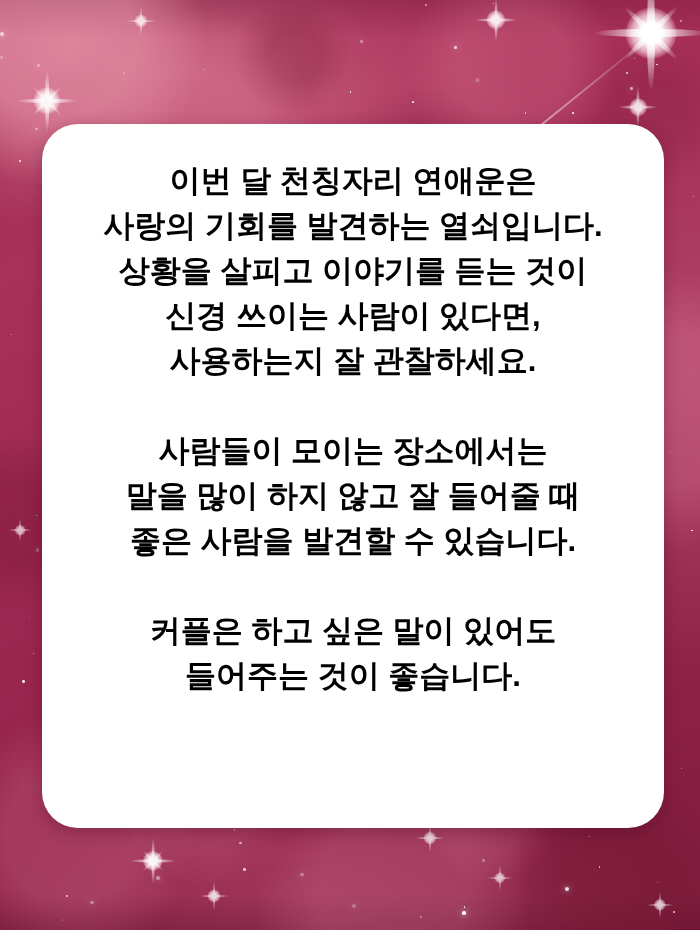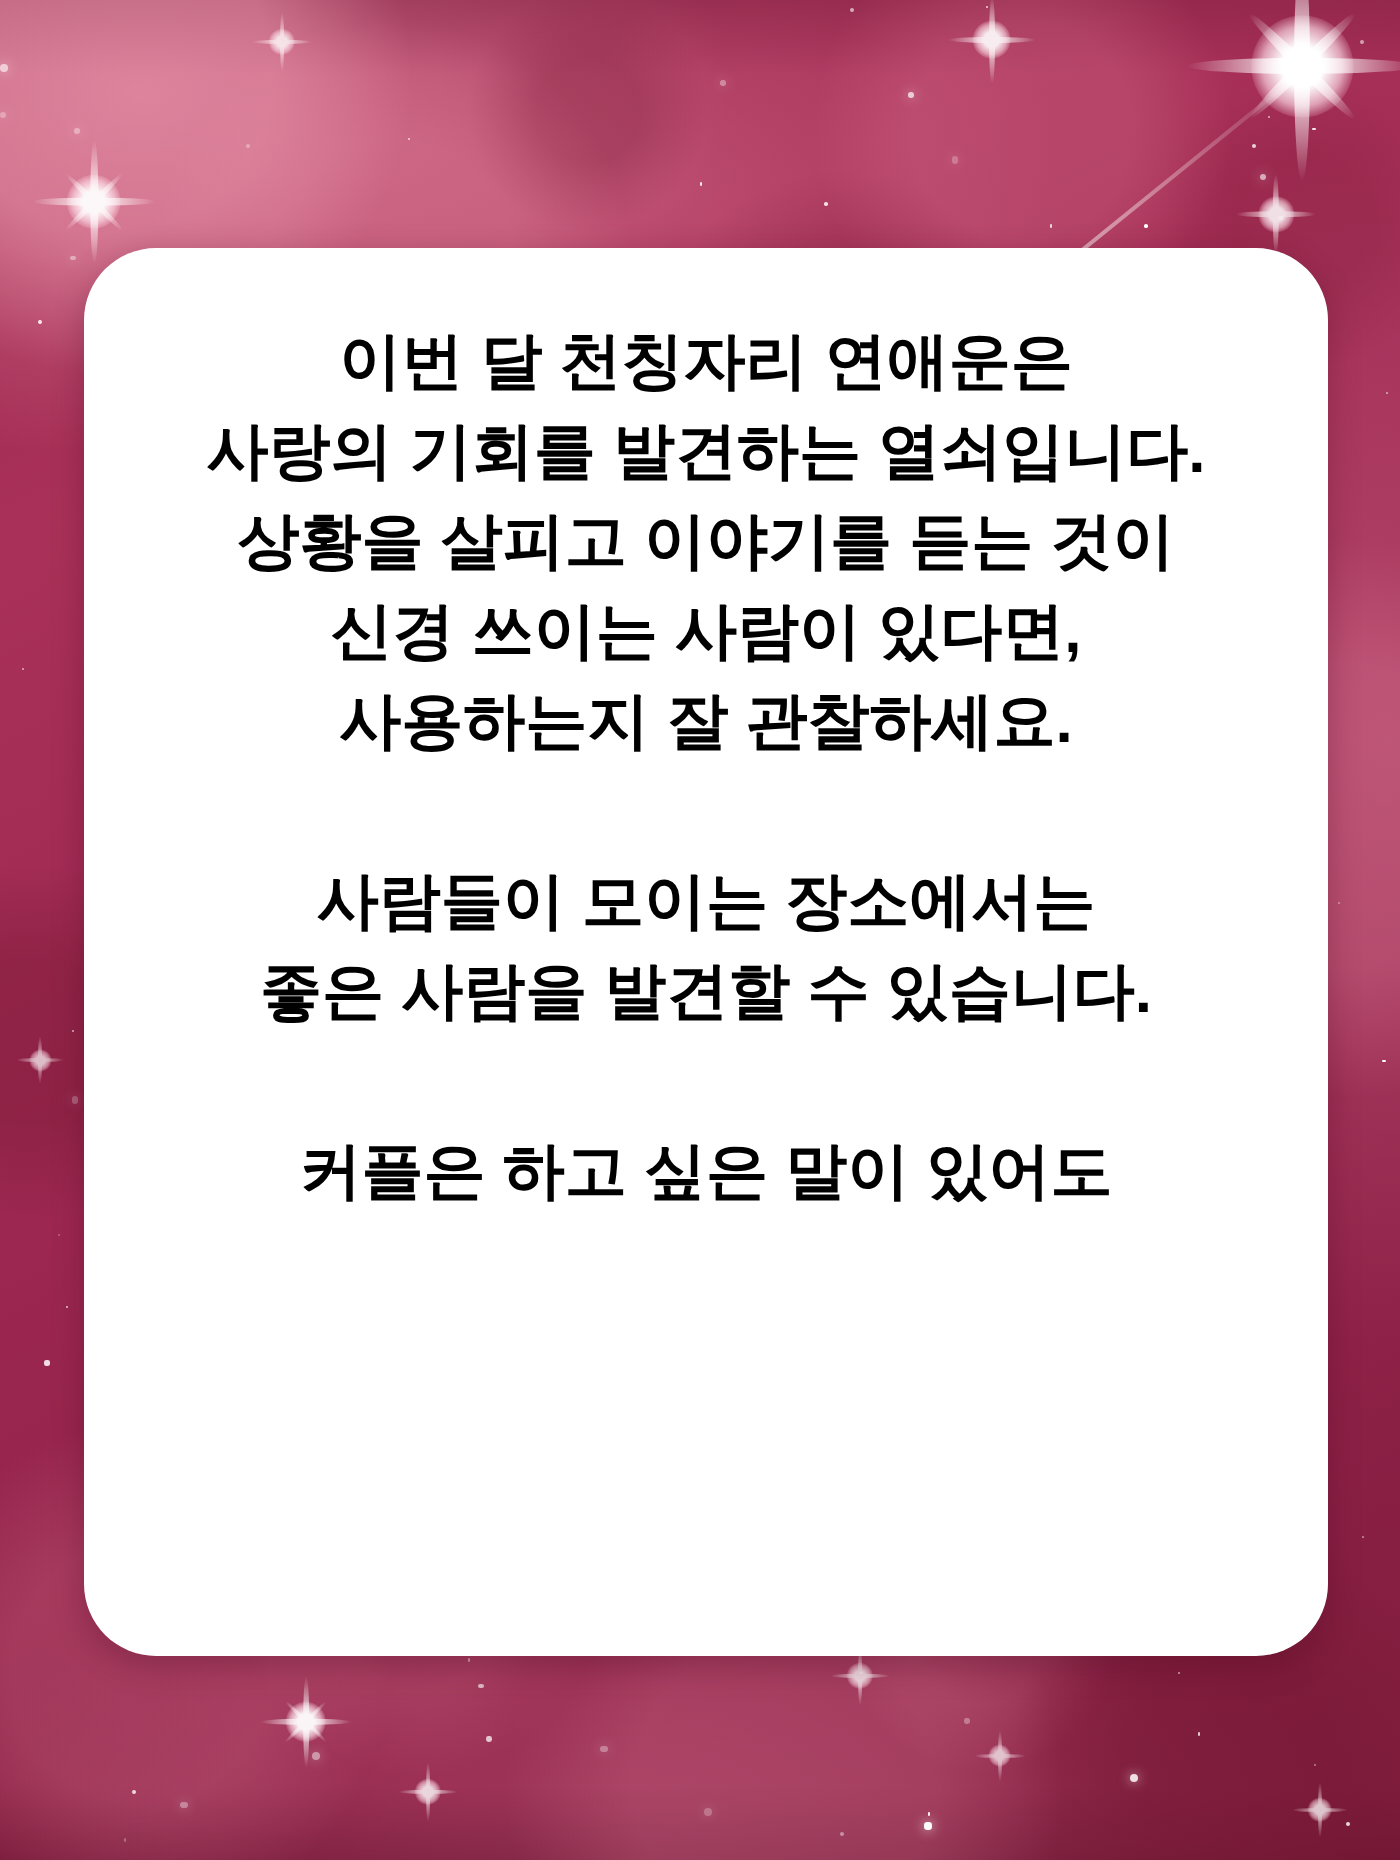--- a/index.html
+++ b/index.html
@@ -325,20 +325,22 @@
     <div class="card-text">
         <p>
           <span class="text-line">이번 달 천칭자리 연애운은</span>
           <span class="text-line">사랑의 기회를 발견하는 열쇠입니다.</span>
           <span class="text-line">상황을 살피고 이야기를 듣는 것이</span>
           <span class="text-line">신경 쓰이는 사람이 있다면,</span>
           <span class="text-line">사용하는지 잘 관찰하세요.</span>
         </p>
         <p>
           <span class="text-line">사람들이 모이는 장소에서는</span>
+          <span class="text-line">말을 많이 하지 않고 잘 들어줄 때</span>
           <span class="text-line">좋은 사람을 발견할 수 있습니다.</span>
         </p>
         <p>
           <span class="text-line">커플은 하고 싶은 말이 있어도</span>
+          <span class="text-line">들어주는 것이 좋습니다.</span>
         </p>
       </div>
   </div>
 </div>
 
 </body></html>

